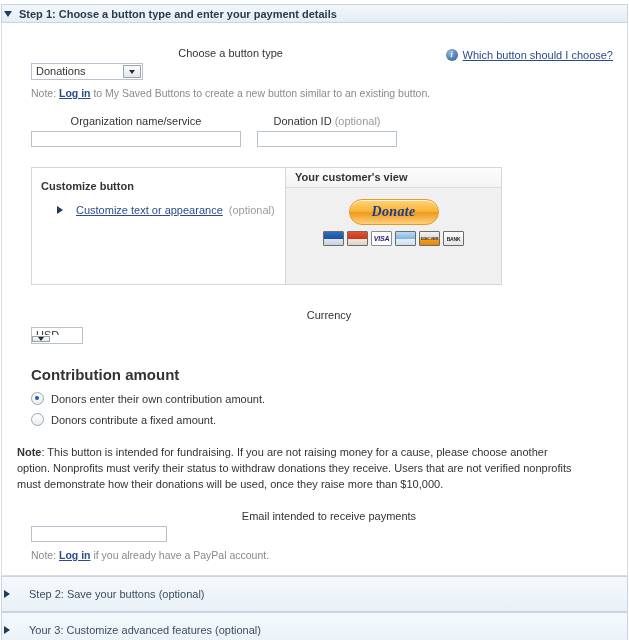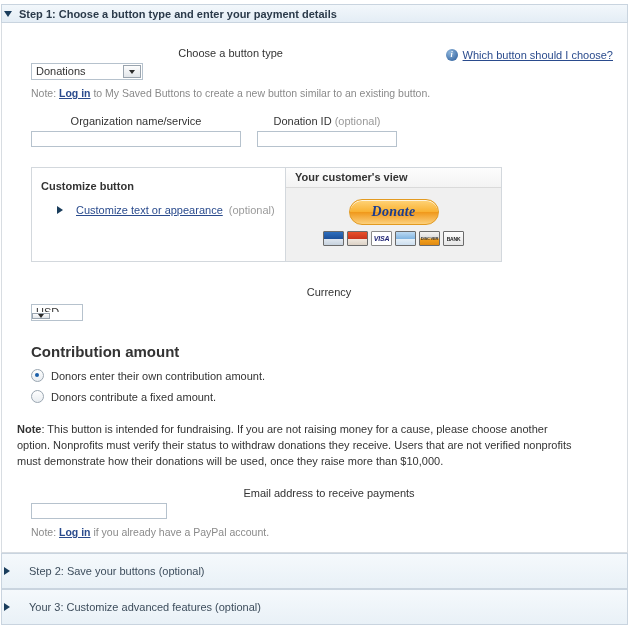--- a/index.html
+++ b/index.html
@@ -167,21 +167,21 @@
     box-sizing: border-box;
   }
   .txt.wide { width: 210px; }
   .txt.mid  { width: 140px; }
   .txt.email { width: 136px; }
 
   
   .panel {
     margin: 20px 0 0 29px;
     width: 471px;
-    height: 95px;
+    height: 118px;
     border: 1px solid #d3d8dd;
     display: flex;
     box-sizing: border-box;
     background: #fff;
   }
   .panel-left {
     width: 254px;
     box-sizing: border-box;
     padding: 12px 0 0 9px;
     border-right: 1px solid #d3d8dd;
@@ -416,21 +416,21 @@
         <span class="radio"></span>
         <span>Donors contribute a fixed amount.</span>
       </label>
     </div>
 
     <p class="bignote">
       <b>Note</b><span>: This button is intended for fundraising. If you are not raising money for a cause, please choose another option. Nonprofits must verify their status to withdraw donations they receive. Users that are not verified nonprofits must demonstrate how their donations will be used, once they raise more than $10,000.</span>
     </p>
 
     <div class="sect email">
-      <div class="field-label">Email address to receive payments</div>
+      <div class="field-label">Email intended to receive payments</div>
       <input class="txt email" type="text" placeholder="" style="">
       <div class="note">
         <span>Note: </span><a href="#">Log in</a><span> if you already have a PayPal account.</span>
       </div>
     </div>
 
   </div>
 
   <div class="step-header collapsed">
     <span class="tri tri-right"></span>

